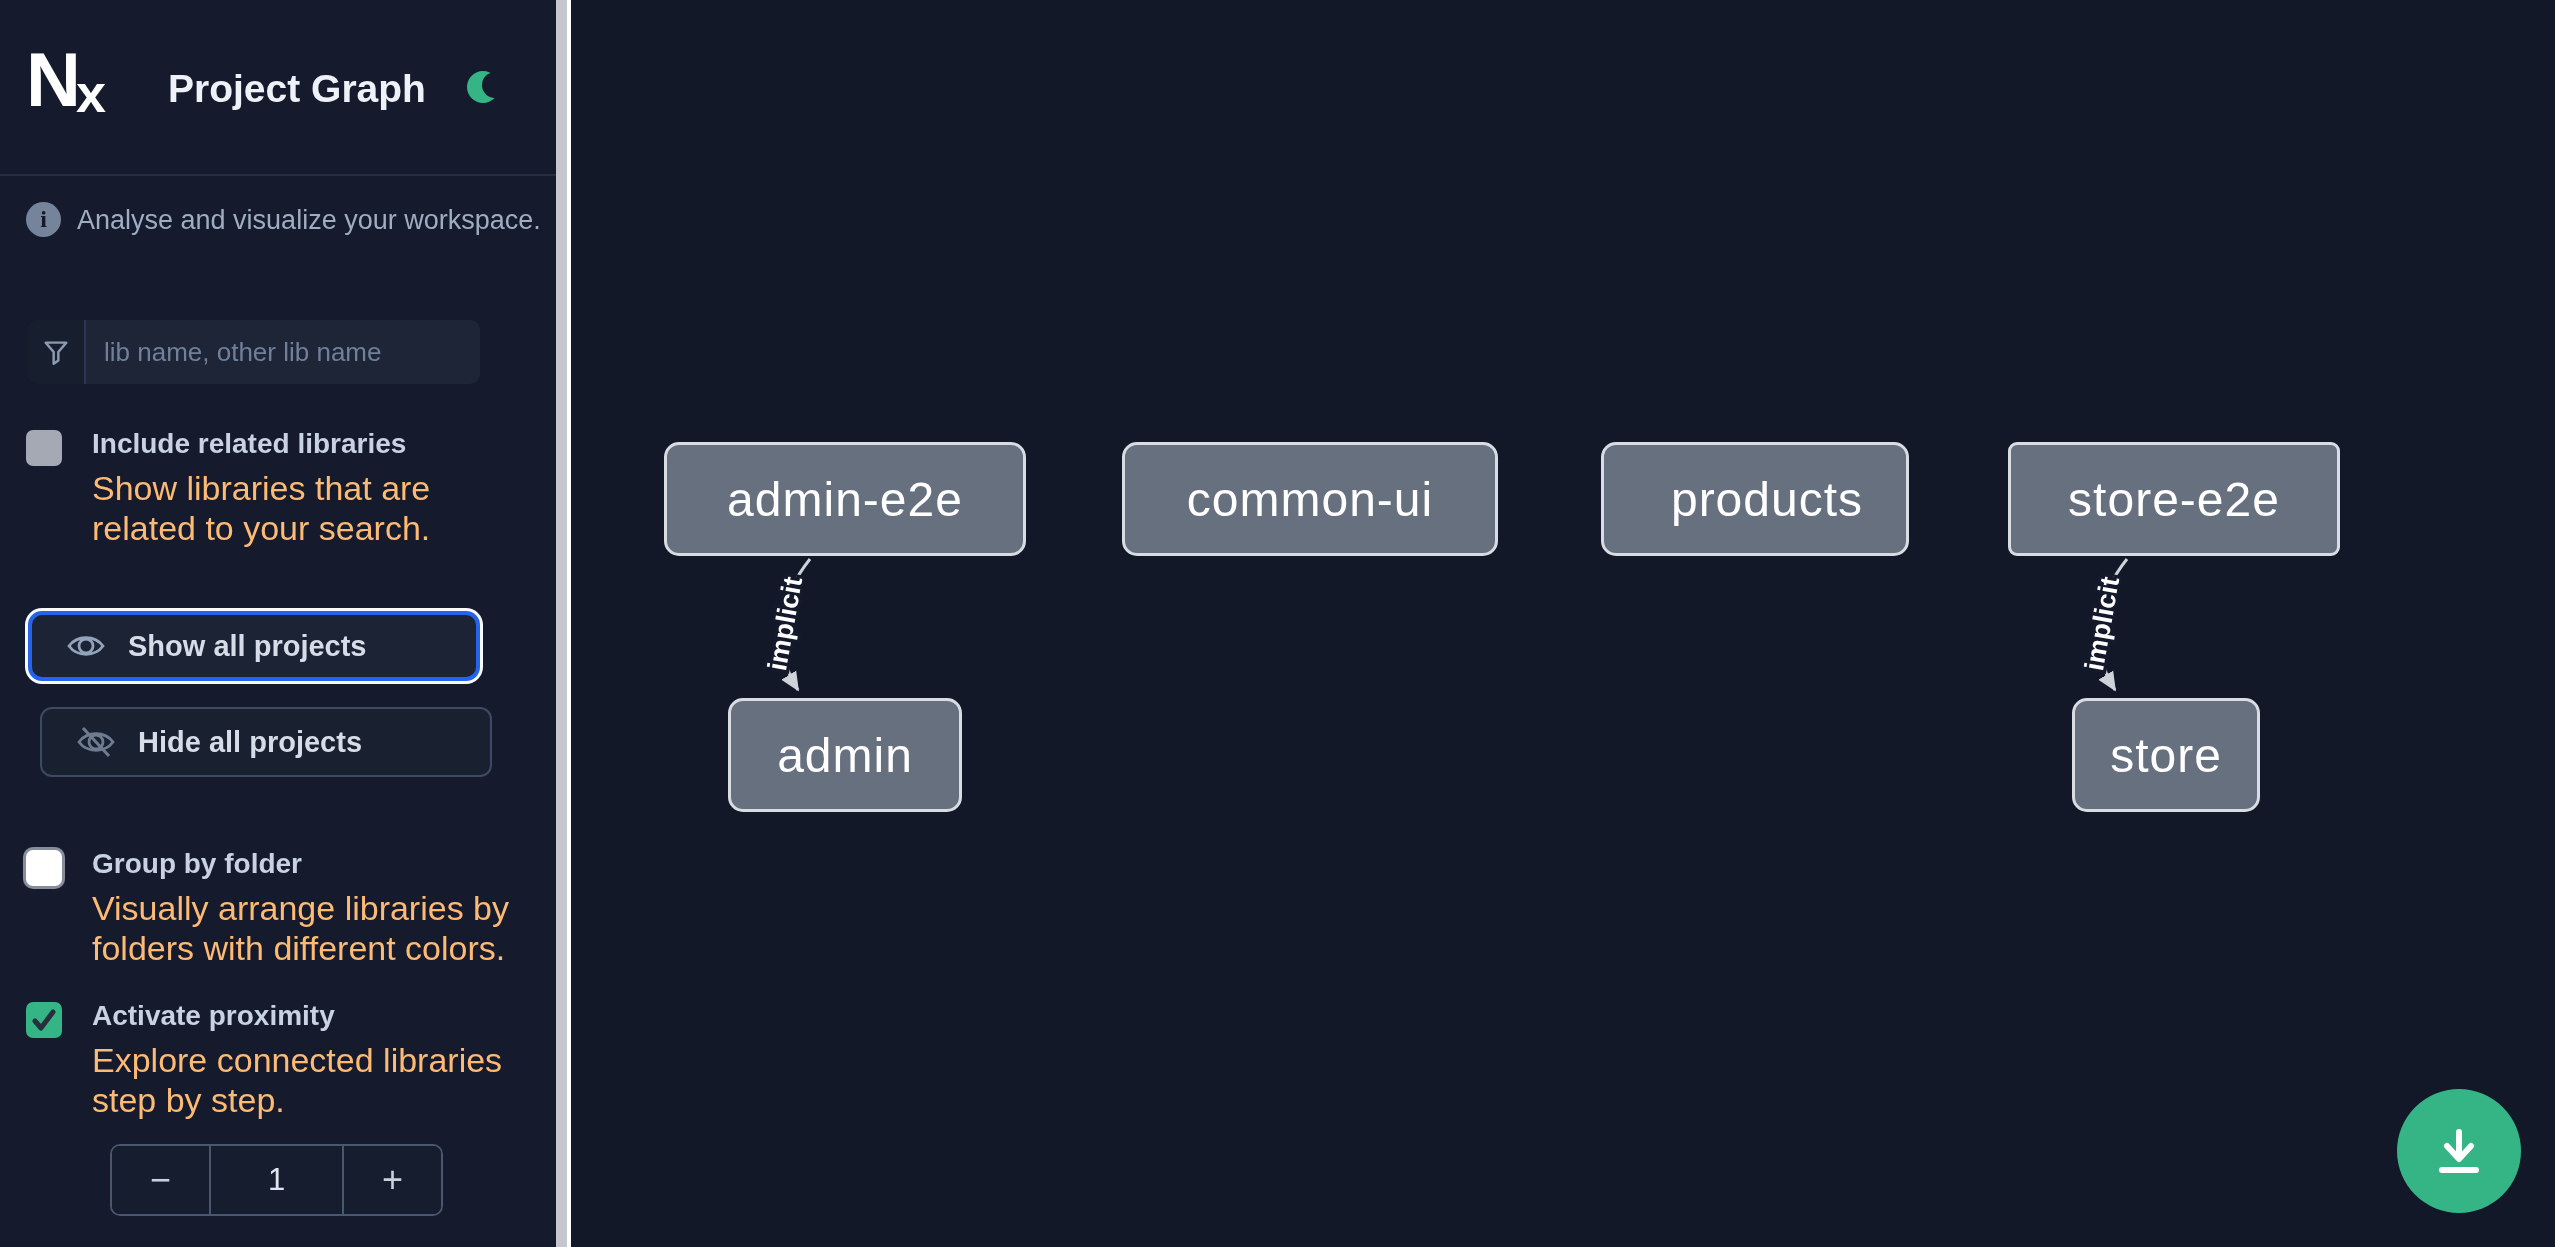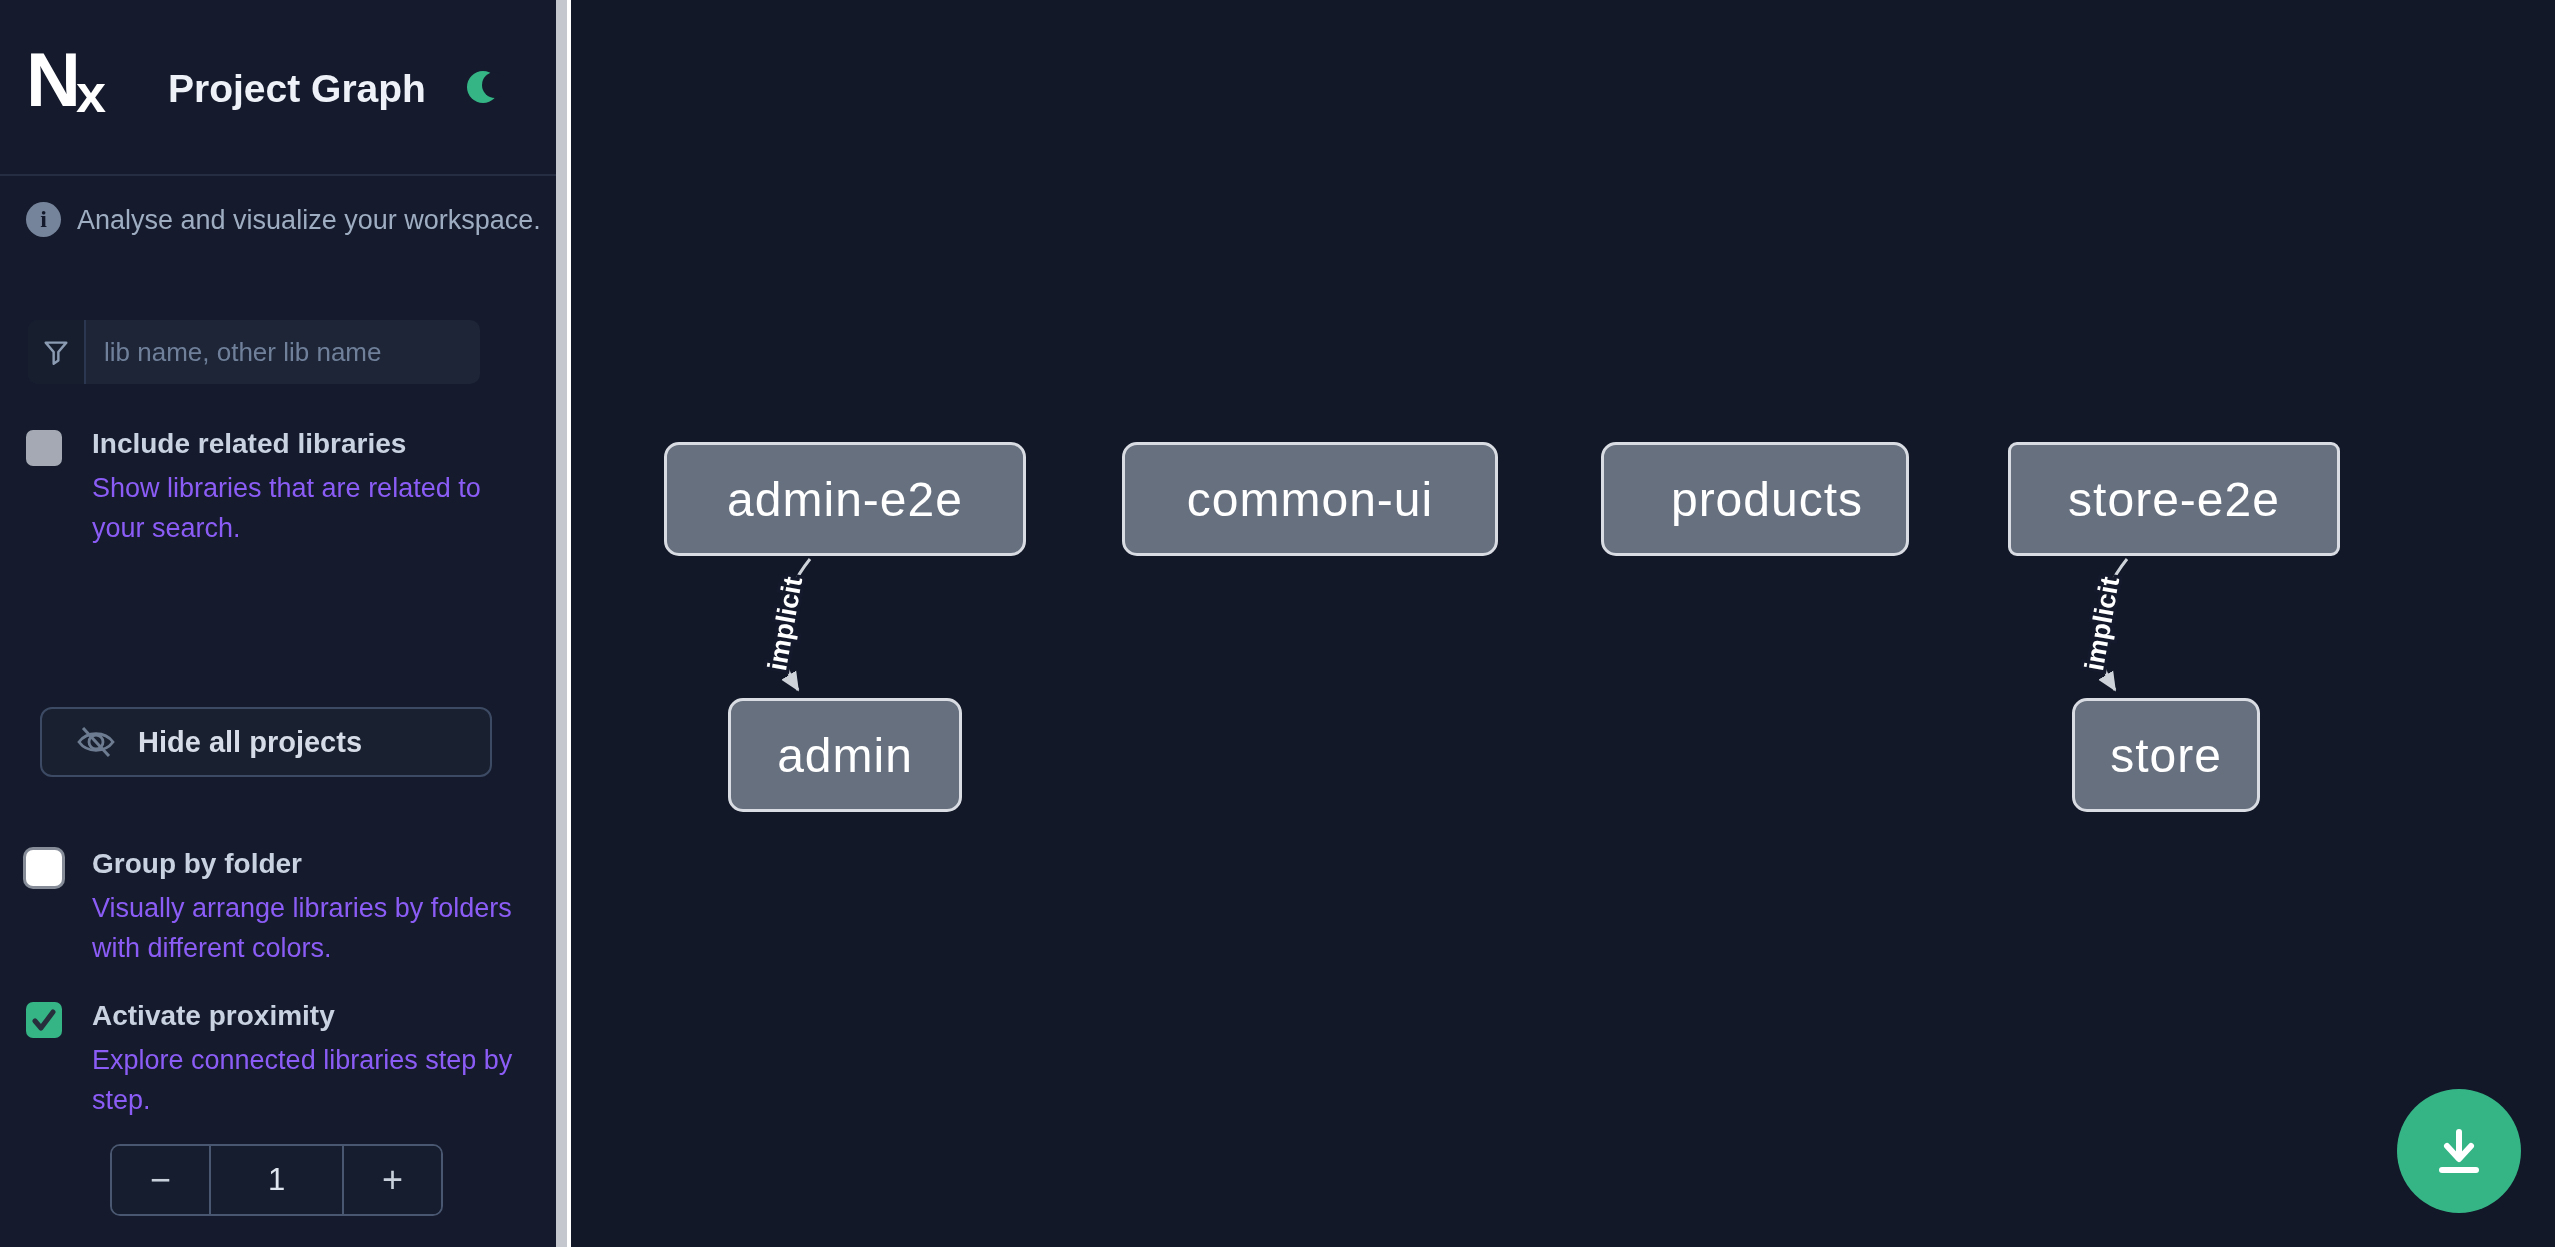--- a/index.html
+++ b/index.html
@@ -41,22 +41,22 @@
   .search input::placeholder { color:#70809a; opacity:1; }
 
   .toggle-row { position:absolute; left:26px; width:504px; }
   .cb { position:absolute; left:0; top:2px; width:36px; height:36px; border-radius:7px; }
   .cb-disabled { background:#a4a9b3; }
   .cb-white { background:#ffffff; box-shadow:0 0 0 3px #868d99; }
   .cb-green { background:#35b586; }
   .cb svg { position:absolute; left:3px; top:3px; }
   .toggle-label { position:absolute; left:66px; top:0; font-size:28px; font-weight:700;
                   color:#c8d2e0; white-space:nowrap; }
-  .toggle-desc { position:absolute; left:66px; top:40px; width:430px; font-size:27px;
-                 line-height:40px; color:#8b5cf6; }
+  .toggle-desc { position:absolute; left:66px; top:40px; width:430px; font-size:34px;
+                 line-height:40px; color:#fdba74; }
 
   .row-include { top:428px; height:160px; }
   .row-group   { top:848px; height:160px; }
   .row-prox    { top:1000px; height:160px; }
 
   .sb-btn { position:absolute; left:28px; width:452px; height:70px; border-radius:12px;
             background:#19202f; border:2px solid #3d4a63; display:flex; align-items:center;
             cursor:pointer; }
   .sb-btn .btn-label { font-size:29px; font-weight:600; color:#d6dde8; }
   .btn-show { top:611px; background:#1b2334; border:4px solid #2563eb;
@@ -141,20 +141,27 @@
       </div>
       <input type="text" value="" placeholder="lib name, other lib name" style="">
     </div>
 
     <div class="toggle-row row-include">
       <div class="cb cb-disabled"></div>
       <div class="toggle-label">Include related libraries</div>
       <div class="toggle-desc">Show libraries that are related to your search.</div>
     </div>
 
+    <div class="sb-btn btn-show">
+      <svg class="btn-icon" viewBox="0 0 40 30">
+        <path d="M3 15 C11 4 29 4 37 15 C29 26 11 26 3 15 Z" fill="none" stroke="#93a4ba" stroke-width="2.8"></path>
+        <circle cx="20" cy="15" r="7" fill="none" stroke="#93a4ba" stroke-width="2.8"></circle>
+      </svg>
+      <span class="btn-label">Show all projects</span>
+    </div>
 
     <div class="sb-btn btn-hide">
       <svg class="btn-icon" viewBox="0 0 40 30">
         <path d="M3 15 C11 4 29 4 37 15 C29 26 11 26 3 15 Z" fill="none" stroke="#6e7c92" stroke-width="2.8"></path>
         <circle cx="20" cy="15" r="7" fill="none" stroke="#6e7c92" stroke-width="2.8"></circle>
         <line x1="7" y1="1" x2="33" y2="29" stroke="#6e7c92" stroke-width="3"></line>
       </svg>
       <span class="btn-label">Hide all projects</span>
     </div>
 

